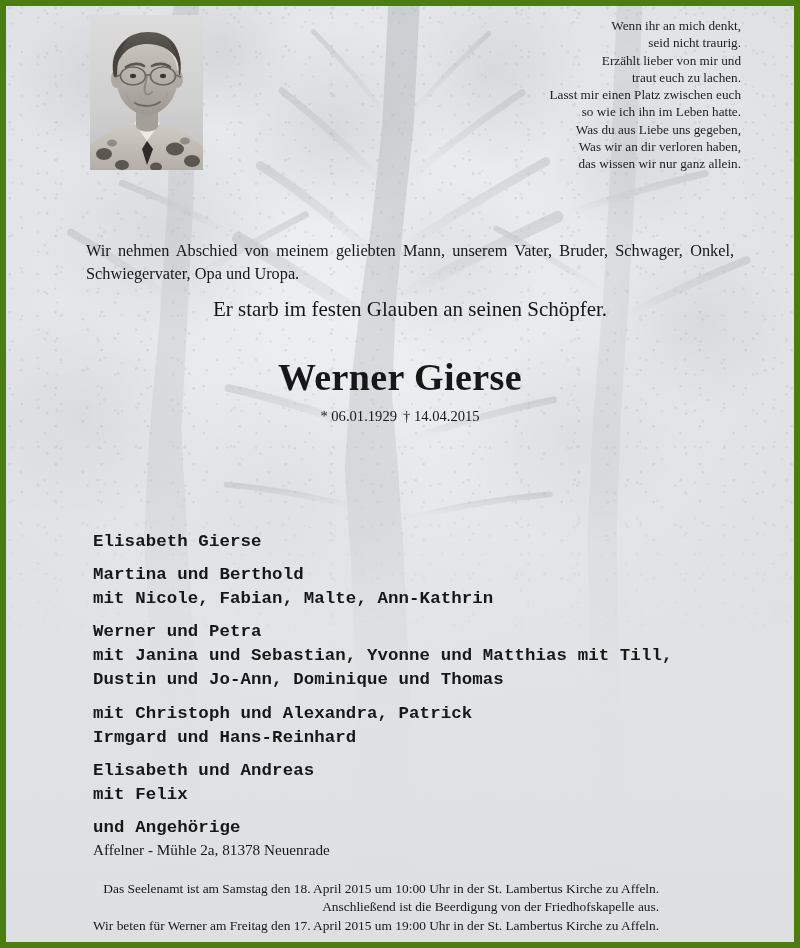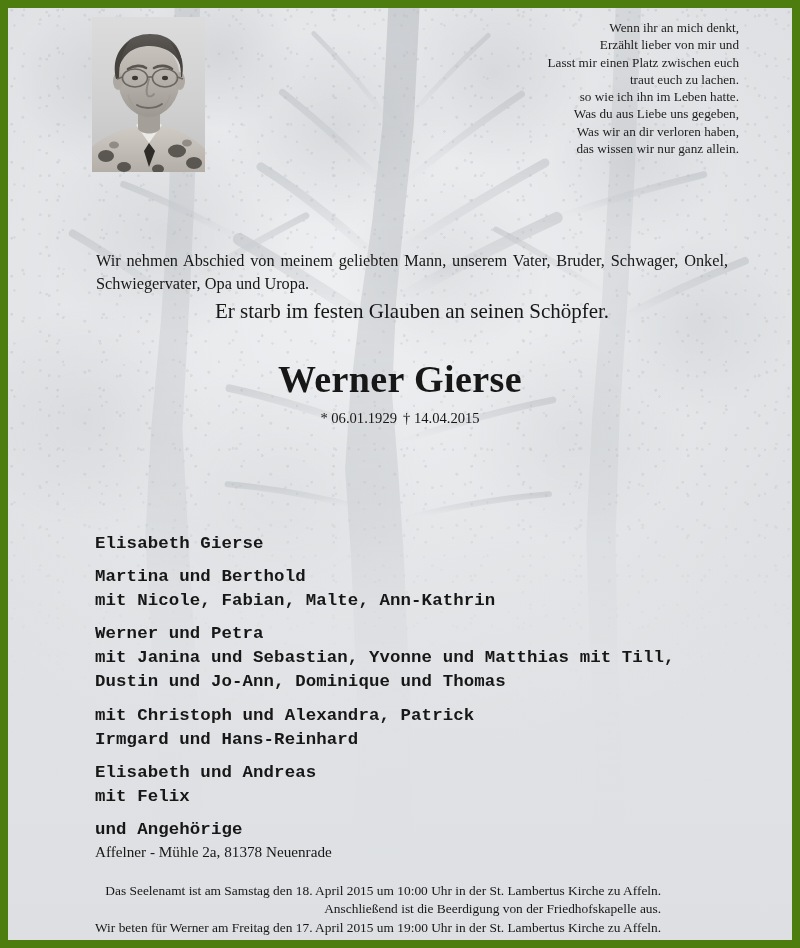--- a/index.html
+++ b/index.html
@@ -9,21 +9,21 @@
   }
   body {
     font-family: "Liberation Serif", serif;
   }
 
   #notice {
     position: relative;
     width: 800px;
     height: 948px;
     box-sizing: border-box;
-    border: 8px solid #4d7c0f;
+    border: 6px solid #4d7c0f;
     background: #d4d6d8;
     overflow: hidden;
   }
 
   
   .bg-layer {
     position: absolute;
     inset: 0;
     pointer-events: none;
   }
@@ -115,21 +115,21 @@
   .farewell {
     position: absolute;
     left: 80px;
     top: 233px;
     width: 648px;
     font-size: 16.3px;
     line-height: 23px;
     text-align: justify;
     text-justify: inter-word;
   }
-  .farewell p { margin: 8px; }
+  .farewell p { margin: 0; }
 
   .faith {
     position: absolute;
     left: 80px;
     top: 292px;
     width: 648px;
     text-align: center;
     font-size: 21px;
     line-height: 23px;
   }
@@ -325,23 +325,24 @@
         <path d="M57 62 C55 70 53 76 56 79 C58 80 61 79 62 77" stroke="#8e8982" stroke-width="1.8" fill="none" stroke-linecap="round"></path>
 
         <path d="M45 88 C51 92 63 92 70 87" stroke="#6d6862" stroke-width="2" fill="none" stroke-linecap="round"></path>
 
         <path d="M36 78 C40 92 50 100 57 100 C64 100 74 92 78 78" stroke="#a09b94" stroke-width="1.2" fill="none" opacity=".7"></path>
       </svg>
     </div>
 
     <div class="poem">
       <div>Wenn ihr an mich denkt,</div>
+      <div>seid nicht traurig.</div>
       <div>Erzählt lieber von mir und</div>
+      <div>traut euch zu lachen.</div>
       <div>Lasst mir einen Platz zwischen euch</div>
-      <div>traut euch zu lachen.</div>
       <div>so wie ich ihn im Leben hatte.</div>
       <div>Was du aus Liebe uns gegeben,</div>
       <div>Was wir an dir verloren haben,</div>
       <div>das wissen wir nur ganz allein.</div>
     </div>
 
     <div class="farewell">
       <p>Wir nehmen Abschied von meinem geliebten Mann, unserem Vater, Bruder, Schwager, Onkel, Schwiegervater, Opa und Uropa.</p>
     </div>
 

